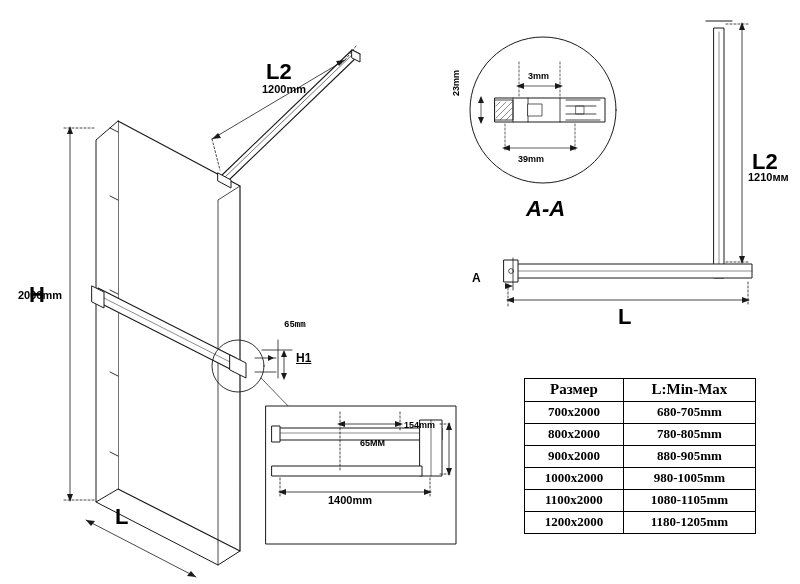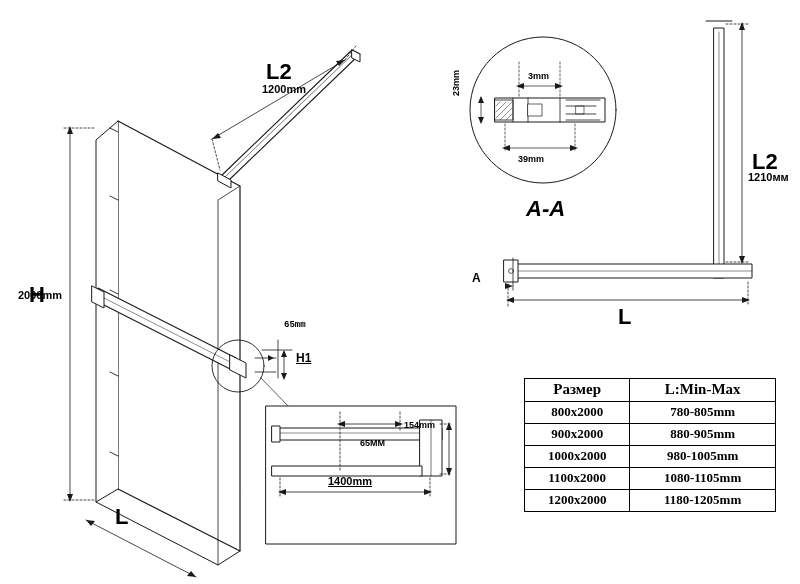--- a/index.html
+++ b/index.html
@@ -31,21 +31,21 @@
   .t-big { font-size: 22px; font-weight: bold; }
   .t-mid { font-size: 12px; font-weight: bold; }
   .t-sm  { font-size: 11px; font-weight: bold; }
   .t-xs  { font-size: 9px; font-weight: bold; }
 
   
   #size-table {
     position: absolute;
     left: 524px;
     top: 378px;
-    width: 252px;
+    width: 232px;
     border-collapse: collapse;
     font-family: "Liberation Serif", serif;
   }
   #size-table th, #size-table td {
     border: 1px solid #000;
     text-align: center;
     font-weight: bold;
     padding: 2px 0 3px 0;
     height: 20px;
     box-sizing: border-box;
@@ -261,41 +261,45 @@
 <div class="lbl t-big" style="left:29px; top:283px;">H</div>
 <div class="lbl t-sm" style="left:18px; top:290px;">2000mm</div>
 
 <div class="lbl t-big" style="left:115px; top:505px;">L</div>
 
 <div class="lbl t-xs" style="left:284px; top:321px;font-family:Liberation Mono, monospace;">65mm</div>
 <div class="lbl t-mid" style="left:296px; top:352px;text-decoration:underline;">H1</div>
 
 <div class="lbl t-xs" style="left:360px; top:412px;margin-top:27px;">65ММ</div>
 <div class="lbl t-xs" style="left:404px; top:421px;">154mm</div>
-<div class="lbl t-sm" style="left:328px; top:476px;text-decoration:underline;">1400mm</div>
+<div class="lbl t-sm" style="left:328px; top:495px;">1400mm</div>
 
 <div class="lbl t-xs" style="left:528px; top:72px;">3mm</div>
 <div class="lbl t-xs" style="left:452px; top:96px; transform:rotate(-90deg); transform-origin:left top;">23mm</div>
 <div class="lbl t-xs" style="left:518px; top:155px;">39mm</div>
 <div class="lbl t-big" style="left:526px; top:197px;font-style:italic;">A-A</div>
 <div class="lbl t-mid" style="left:472px; top:272px;">A</div>
 
 <div class="lbl t-big" style="left:752px; top:150px;">L2</div>
 <div class="lbl t-sm" style="left:748px; top:172px;">1210мм</div>
 <div class="lbl t-big" style="left:618px; top:305px;">L</div>
 
 <table id="size-table">
   <thead>
     <tr>
       <th class="col-a">Размер</th>
       <th class="col-b">L:Min-Max</th>
     </tr>
   </thead>
   <tbody>
     <tr>
+      <td class="col-a">700x2000</td>
+      <td class="col-b">680-705mm</td>
+    </tr>
+    <tr>
       <td class="col-a">800x2000</td>
       <td class="col-b">780-805mm</td>
     </tr>
     <tr>
       <td class="col-a">900x2000</td>
       <td class="col-b">880-905mm</td>
     </tr>
     <tr>
       <td class="col-a">1000x2000</td>
       <td class="col-b">980-1005mm</td>

